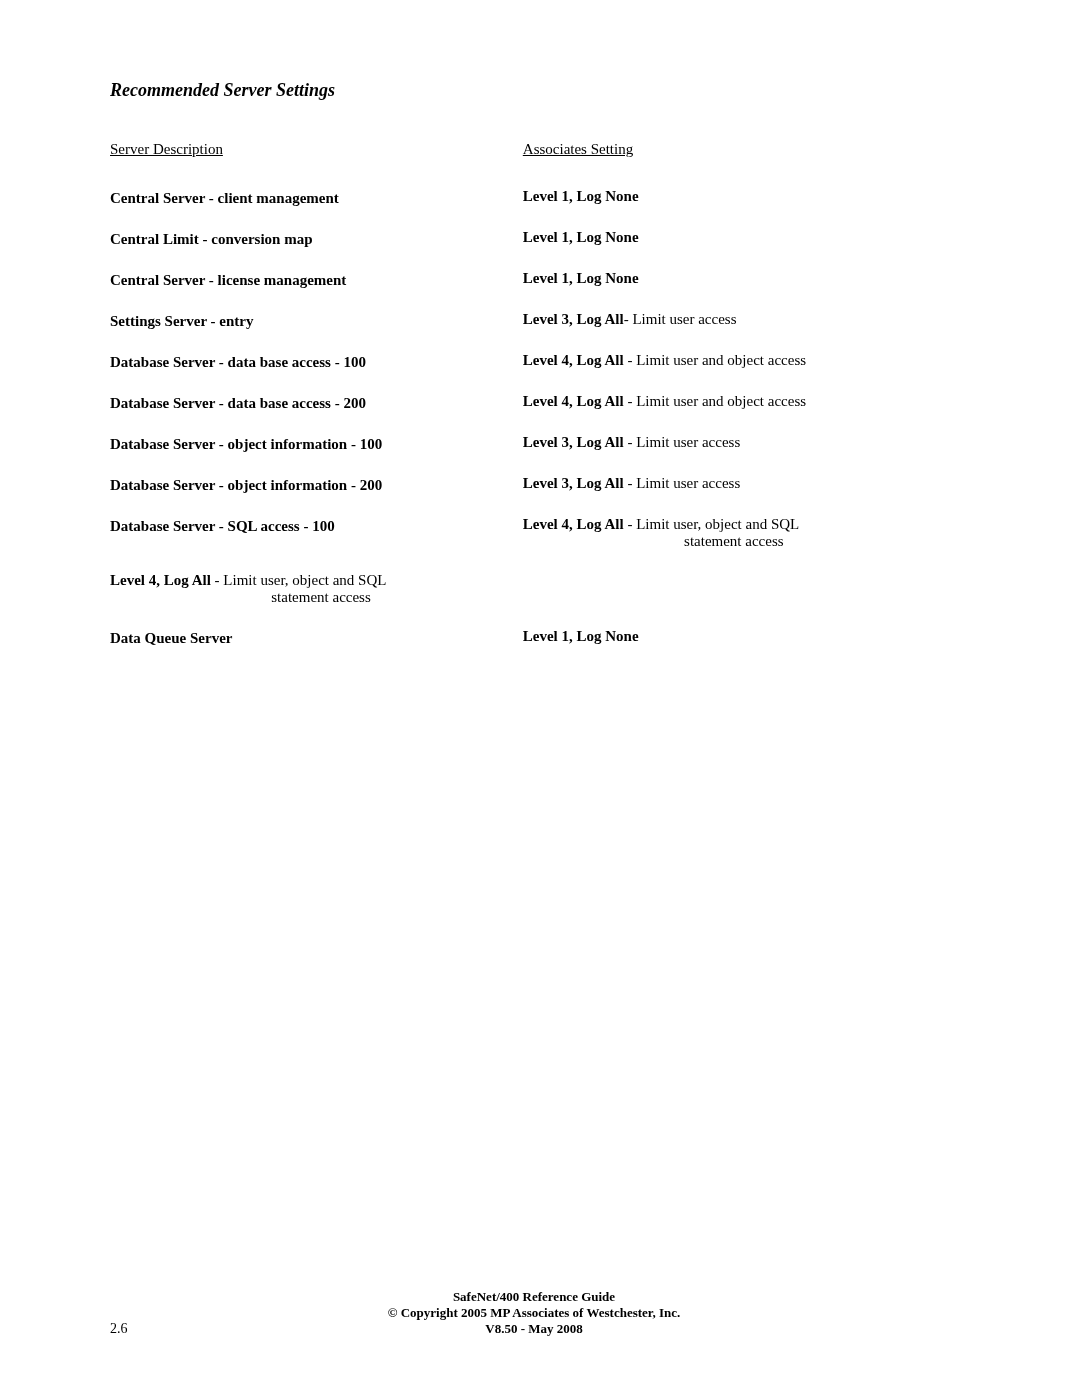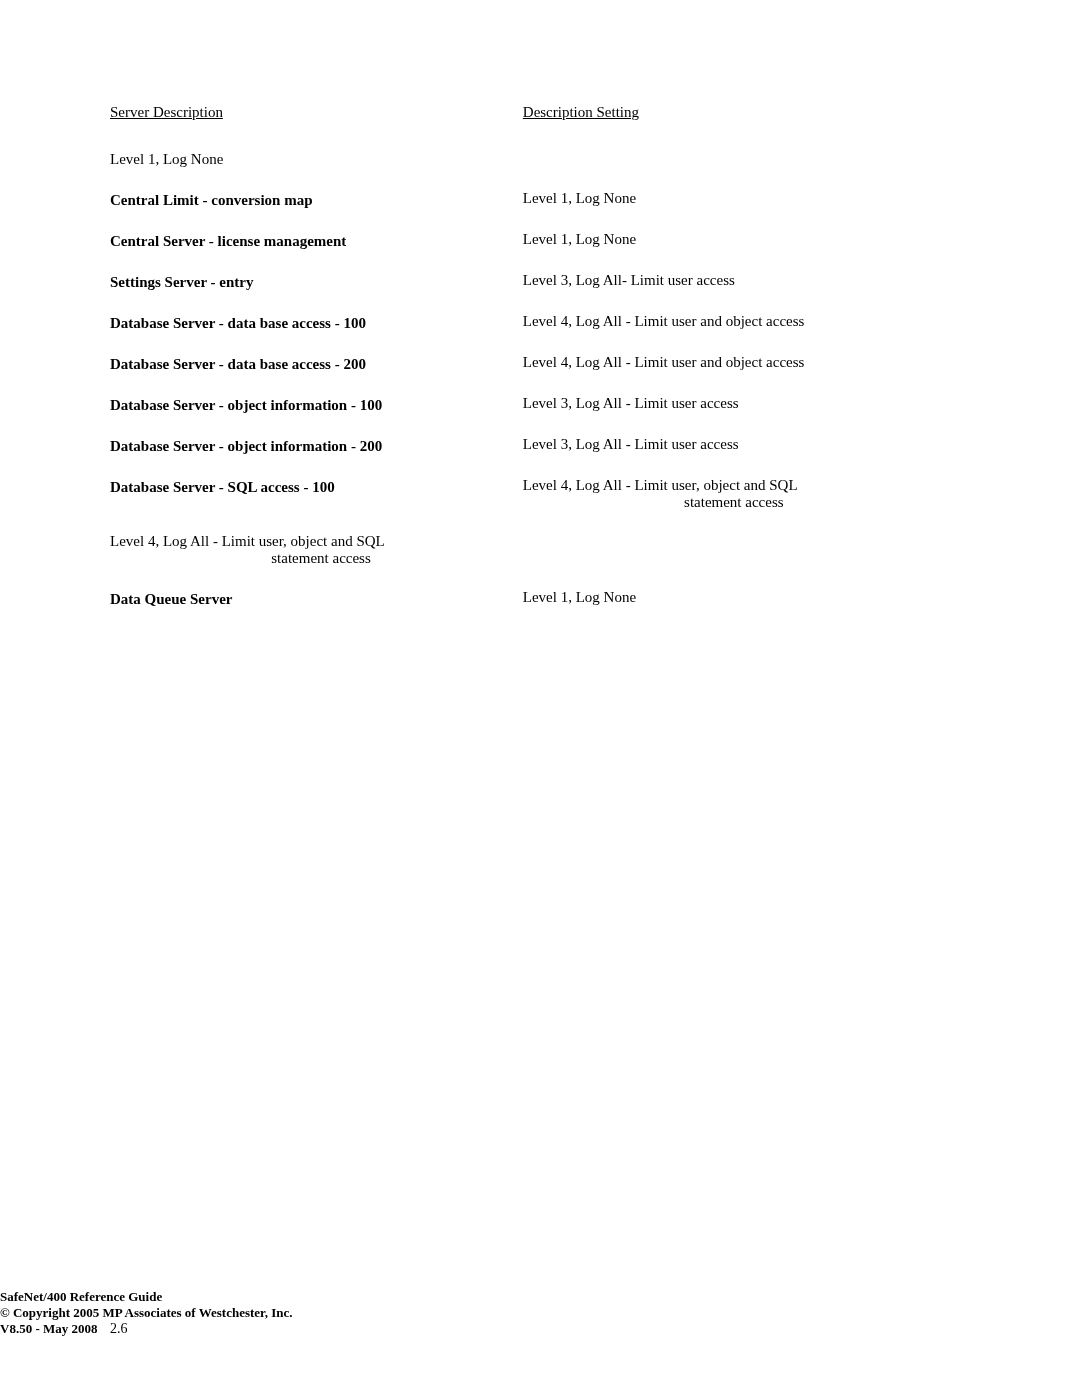--- a/index.html
+++ b/index.html
@@ -69,62 +69,64 @@
       font-weight: bold;
       font-size: 15px;
       padding-top: 2px;
     }
 
     .data-row .col-setting {
       font-size: 15px;
     }
 
     .bold-part {
-      font-weight: normal;
+      font-weight: bold;
     }
 
     .normal-part {
       font-weight: normal;
     }
 
     .footer {
       position: absolute;
       bottom: 60px;
       left: 0;
       right: 12px;
-      text-align: left;
+      text-align: center;
       font-size: 13px;
       font-weight: bold;
       margin-top: 15px;
     }
 
     .page-number {
       position: absolute;
       bottom: 60px;
       left: 110px;
       font-size: 14px;
     }
   </style>
 </head>
 <body>
 
 <div class="page">
+  <div class="page-title">Recommended Server Settings</div>
 
   <div class="table-container">
     <div class="header-row">
       <div class="col-desc">
         <span class="col-header">Server Description</span>
       </div>
       <div class="col-setting">
-        <span class="col-header">Description Setting</span>
+        <span class="col-header">Associates Setting</span>
       </div>
     </div>
 
     <div id="rows-container">
     <div class="data-row">
+          <div class="col-desc">Central Server - client management</div>
           <div class="col-setting"><span class="bold-part">Level 1, Log None</span><span class="normal-part"></span></div>
         </div>
         <div class="data-row">
           <div class="col-desc">Central Limit - conversion map</div>
           <div class="col-setting"><span class="bold-part">Level 1, Log None</span><span class="normal-part"></span></div>
         </div>
         <div class="data-row">
           <div class="col-desc">Central Server - license management</div>
           <div class="col-setting"><span class="bold-part">Level 1, Log None</span><span class="normal-part"></span></div>
         </div>

